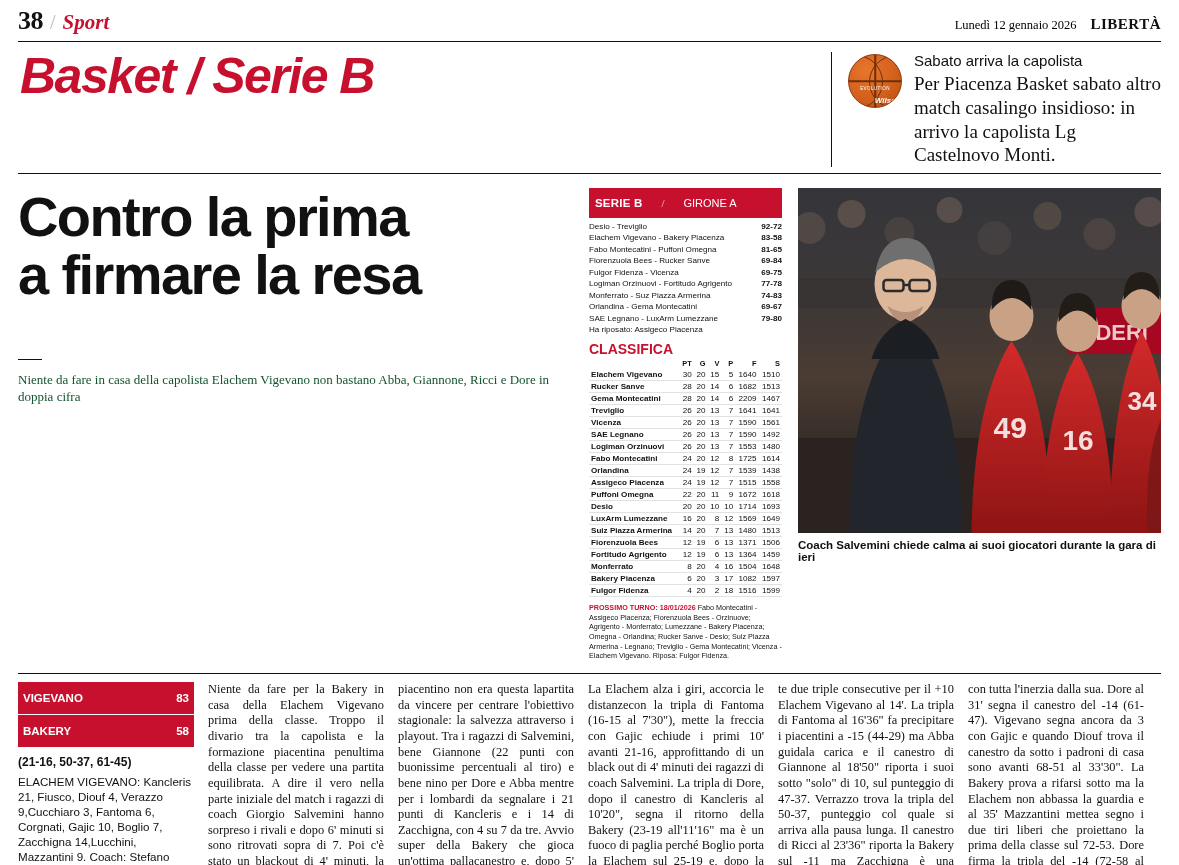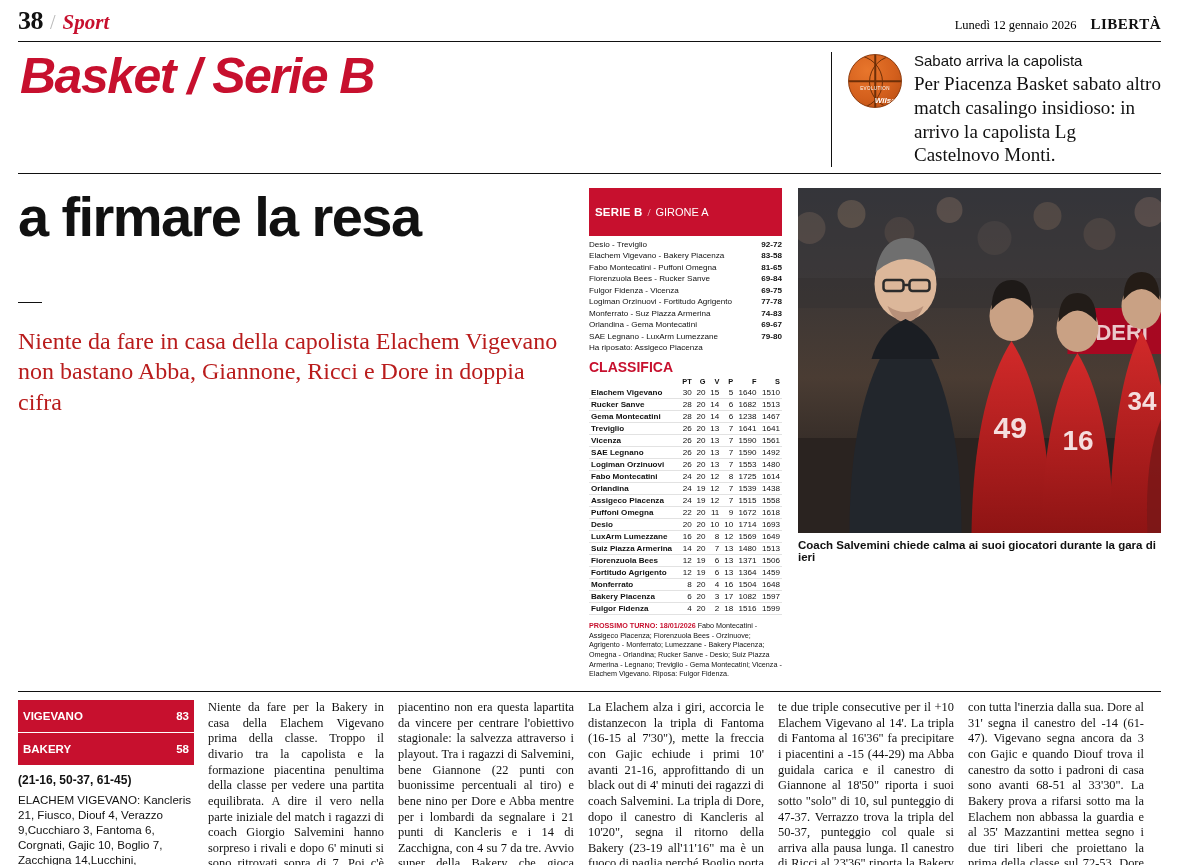--- a/index.html
+++ b/index.html
@@ -60,27 +60,27 @@
   .mainzone { display:flex; margin-top:14px; gap:16px; }
   .headcol { width:555px; }
   .headline {
     font-family:"Liberation Sans", sans-serif;
     font-weight:bold; font-size:56px; line-height:1.03;
     letter-spacing:-1.6px; color:#111;
   }
   .headline div { white-space:nowrap; }
   .subhead-rule { border-top:1px solid #111; width:24px; margin-top:56px; }
   .subhead {
-    margin-top:23px; font-size:24px; line-height:1.28; color:#b91c1c;
+    margin-top:12px; font-size:13px; line-height:1.28; color:#14532d;
     font-family:"Liberation Serif", serif;
   }
 
   
   .statsbox { width:193px; }
-  .statshead { background:#c7102e; color:#fff; padding:18px 6px; display:flex; align-items:baseline; gap:5px; }
+  .statshead { background:#c7102e; color:#fff; padding:9px 6px; display:flex; align-items:baseline; gap:19px; }
   .statshead .a { font-family:"Liberation Sans", sans-serif; font-weight:bold; font-size:11.5px; letter-spacing:0.2px; }
   .statshead .sep { font-size:11px; opacity:.8; }
   .statshead .b { font-family:"Liberation Sans", sans-serif; font-size:11px; }
   .results { margin-top:3px; font-family:"Liberation Sans", sans-serif; font-size:8.1px; line-height:1.42; color:#111; }
   .res-row { display:flex; }
   .res-row .t { flex:1; white-space:nowrap; overflow:hidden; }
   .res-row .s { font-weight:bold; }
   .class-title { color:#c7102e; font-family:"Liberation Sans", sans-serif; font-weight:bold; font-size:14px; margin:5px 0 2px; }
   table.standings { width:100%; border-collapse:collapse; font-family:"Liberation Sans", sans-serif; font-size:8.1px; }
   table.standings th { font-weight:bold; text-align:right; padding:0 2px 1px; font-size:7.4px; }
@@ -139,20 +139,21 @@
         <div class="promo-body">Per Piacenza Basket sabato altro match casalingo insidioso: in arrivo la capolista Lg Castelnovo Monti.</div>
       </div>
     </div>
   </div>
   <div class="rule-under-title"></div>
 
   <div class="mainzone">
 
     <div class="headcol">
       <div class="headline">
+        <div>Contro la prima</div>
         <div>a firmare la resa</div>
       </div>
       <div class="subhead-rule"></div>
       <div class="subhead">Niente da fare in casa della capolista Elachem Vigevano non bastano Abba, Giannone, Ricci e Dore in doppia cifra</div>
     </div>
 
     <div class="statsbox">
       <div class="statshead">
         <span class="a">SERIE B</span>
         <span class="sep">/</span>
@@ -231,21 +232,21 @@
               <td>6</td>
               <td>1682</td>
               <td>1513</td>
             </tr>
             <tr>
               <td class="nm">Gema Montecatini</td>
               <td>28</td>
               <td>20</td>
               <td>14</td>
               <td>6</td>
-              <td>1238</td>
+              <td>2209</td>
               <td>1467</td>
             </tr>
             <tr>
               <td class="nm">Treviglio</td>
               <td>26</td>
               <td>20</td>
               <td>13</td>
               <td>7</td>
               <td>1641</td>
               <td>1641</td>

